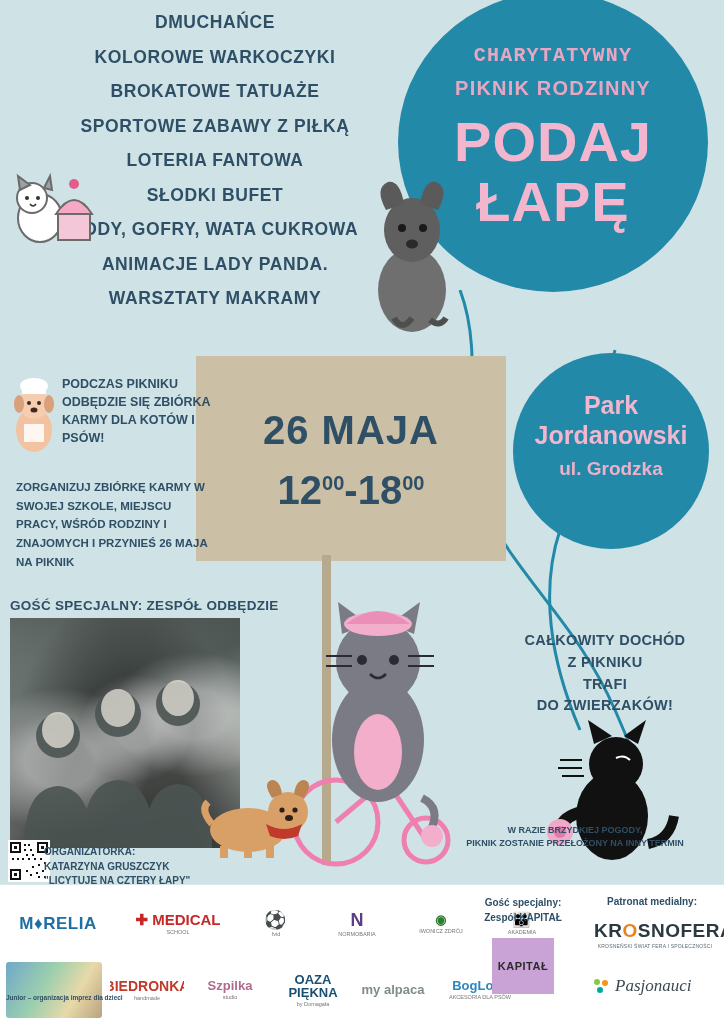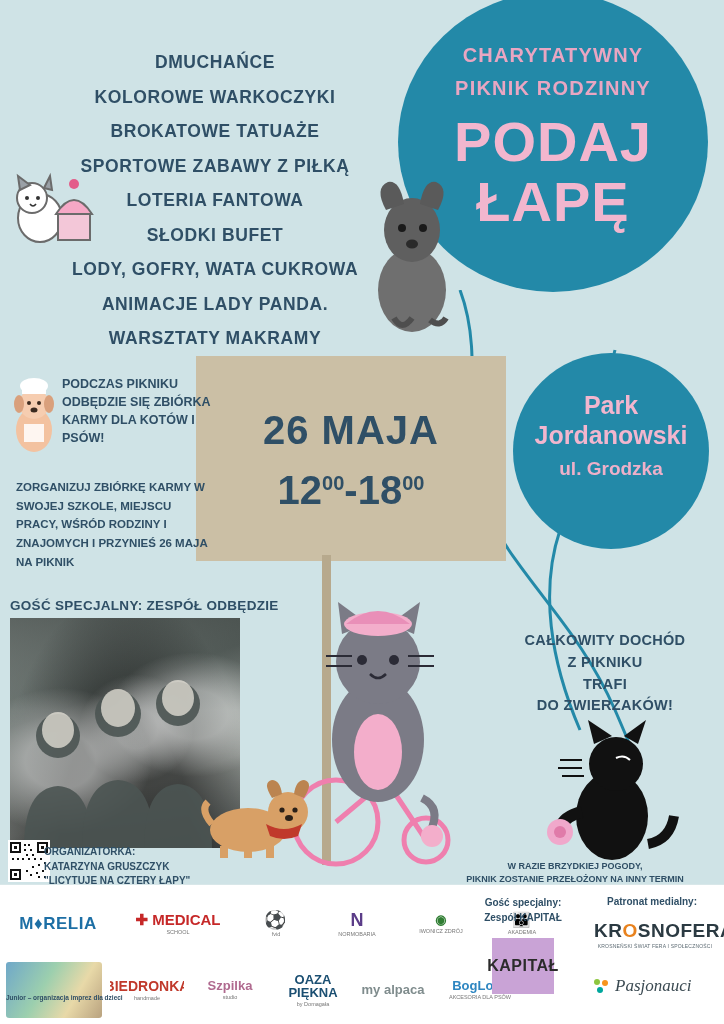--- a/index.html
+++ b/index.html
@@ -35,21 +35,20 @@
     background: #d8e7e9;
   }
 
   
   .activities {
     position: absolute;
     left: 20px;
     top: 14px;
     width: 390px;
     text-align: center;
-    margin-top: 40px;
   }
   .activities .line {
     color: #2f4f66;
     font-size: 17.5px;
     font-weight: bold;
     letter-spacing: 0.6px;
     line-height: 1.0;
     margin-bottom: 17px;
     white-space: nowrap;
   }
@@ -67,21 +66,21 @@
   .balloon-main .ttl1,
   .balloon-main .ttl2 {
     position: absolute;
     width: 100%;
     text-align: center;
     color: #e9a6c2;
     font-weight: bold;
     font-size: 20px;
     letter-spacing: 1.2px;
   }
-  .balloon-main .ttl1 { top: 52px; }
+  .balloon-main .ttl1 { top: 52px; font-family: Liberation Mono, monospace; }
   .balloon-main .ttl2 { top: 85px; }
   .balloon-main .big1,
   .balloon-main .big2 {
     position: absolute;
     width: 100%;
     text-align: center;
     color: #f2b6ce;
     font-weight: bold;
     font-size: 56px;
     letter-spacing: 1px;
@@ -300,21 +299,21 @@
     color: #2f4f66;
     font-size: 10px;
     font-weight: bold;
     line-height: 1.45;
   }
 
   
   .weather {
     position: absolute;
     left: 450px;
-    top: 860px;
+    top: 824px;
     width: 250px;
     text-align: center;
     color: #2f4f66;
     font-size: 9px;
     font-weight: bold;
     line-height: 1.4;
   }
 
   
   .sponsors {
@@ -412,21 +411,21 @@
     position: absolute;
     left: 492px;
     top: 938px;
     width: 62px;
     height: 56px;
     background: #c9a3d6;
     display: flex;
     align-items: center;
     justify-content: center;
     color: #2b2b2b;
-    font-size: 16px;
+    font-size: 11px;
     font-weight: bold;
     letter-spacing: 0.5px;
   }
 
   .patronat {
     position: absolute;
     left: 582px;
     top: 896px;
     width: 140px;
     text-align: center;

